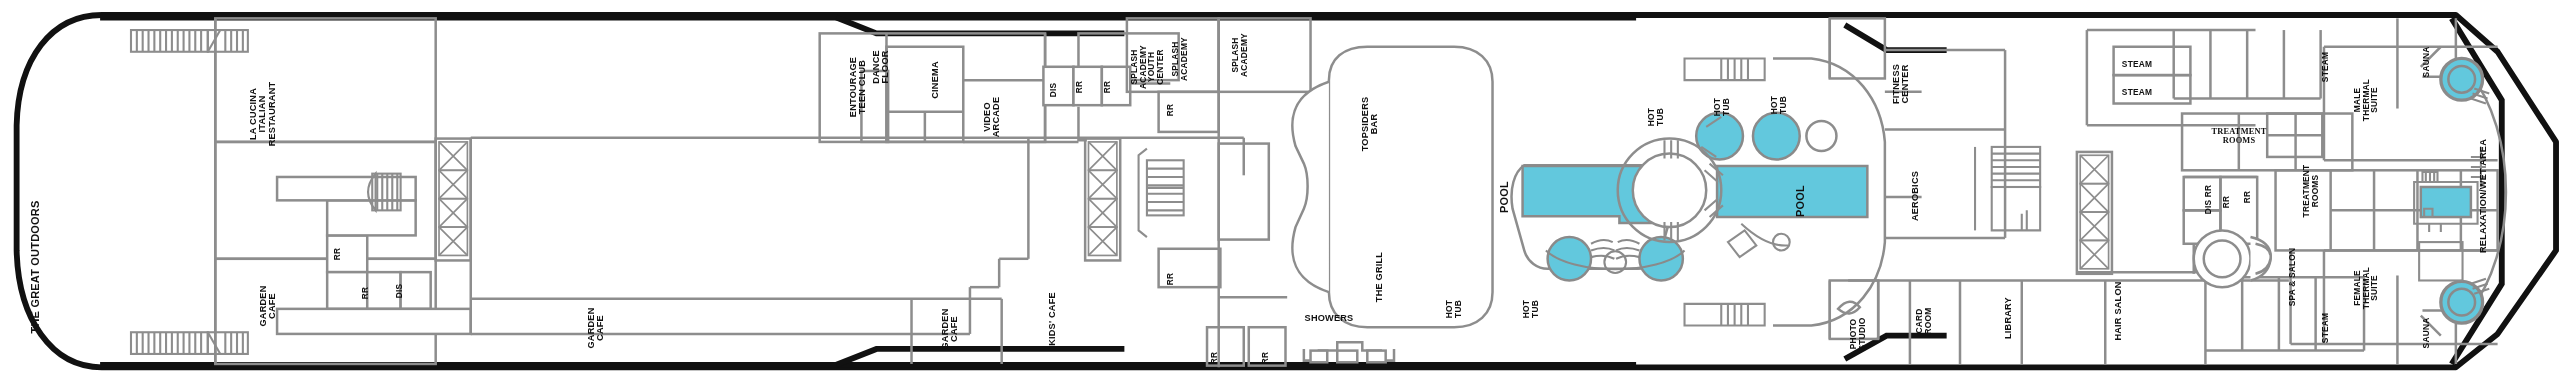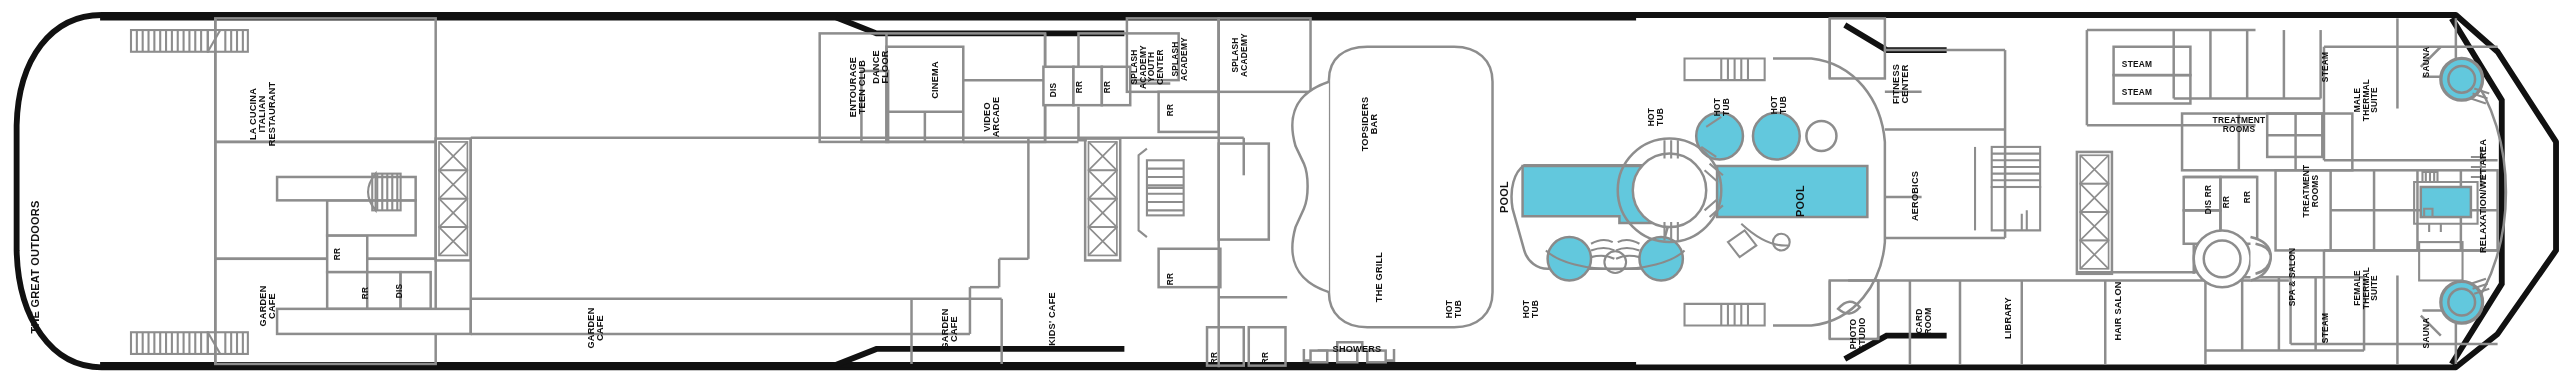--- a/index.html
+++ b/index.html
@@ -502,21 +502,21 @@
 ACADEMY</div>
       <div class="lbl rot sz-xs" style="left: 1240px; top: 55px;">SPLASH
 ACADEMY</div>
       <div class="lbl rot sz-xs" style="left: 1170px; top: 110px;">RR</div>
       <div class="lbl rot sz-xs" style="left: 1170px; top: 279px;">RR</div>
       <div class="lbl rot sz-xs" style="left: 1214px; top: 358px;">RR</div>
       <div class="lbl rot sz-xs" style="left: 1265px; top: 358px;">RR</div>
       <div class="lbl rot sz-s" style="left: 1370px; top: 124px;">TOPSIDERS
 BAR</div>
       <div class="lbl rot sz-s" style="left: 1380px; top: 277px;">THE GRILL</div>
-      <div class="lbl flat sz-s" style="left: 1329px; top: 350px; margin-left: 28px;">SHOWERS</div>
+      <div class="lbl flat sz-s" style="left: 1329px; top: 319px;">SHOWERS</div>
       <div class="lbl rot sz-m" style="left: 1505px; top: 197px;">POOL</div>
       <div class="lbl rot sz-xs" style="left: 1454px; top: 309px;">HOT
 TUB</div>
       <div class="lbl rot sz-xs" style="left: 1531px; top: 309px;">HOT
 TUB</div>
       <div class="lbl rot sz-xs" style="left: 1656px; top: 117px;">HOT
 TUB</div>
       <div class="lbl rot sz-xs" style="left: 1722px; top: 107px;">HOT
 TUB</div>
       <div class="lbl rot sz-xs" style="left: 1779px; top: 105px;">HOT
@@ -526,21 +526,21 @@
 CENTER</div>
       <div class="lbl rot sz-s" style="left: 1916px; top: 196px;">AEROBICS</div>
       <div class="lbl rot sz-xs" style="left: 1858px; top: 334px;">PHOTO
 STUDIO</div>
       <div class="lbl rot sz-xs" style="left: 1924px; top: 321px;">CARD
 ROOM</div>
       <div class="lbl rot sz-s" style="left: 2009px; top: 318px;">LIBRARY</div>
       <div class="lbl rot sz-s" style="left: 2119px; top: 311px;">HAIR SALON</div>
       <div class="lbl flat sz-xs" style="left: 2137px; top: 64px;">STEAM</div>
       <div class="lbl flat sz-xs" style="left: 2137px; top: 92px;">STEAM</div>
-      <div class="lbl flat sz-xs" style="left: 2239px; top: 125px;">TREATMENT
+      <div class="lbl flat sz-xs" style="left: 2239px; top: 137px; font-family: Liberation Serif, serif;">TREATMENT
 ROOMS</div>
       <div class="lbl rot sz-xs" style="left: 2208px; top: 191px;">RR</div>
       <div class="lbl rot sz-xs" style="left: 2226px; top: 202px;">RR</div>
       <div class="lbl rot sz-xs" style="left: 2208px; top: 207px;">DIS</div>
       <div class="lbl rot sz-xs" style="left: 2247px; top: 197px;">RR</div>
       <div class="lbl rot sz-xs" style="left: 2311px; top: 191px;">TREATMENT
 ROOMS</div>
       <div class="lbl rot sz-xs" style="left: 2292px; top: 277px;">SPA &amp; SALON</div>
       <div class="lbl rot sz-xs" style="left: 2325px; top: 67px;">STEAM</div>
       <div class="lbl rot sz-xs" style="left: 2366px; top: 100px;">MALE

